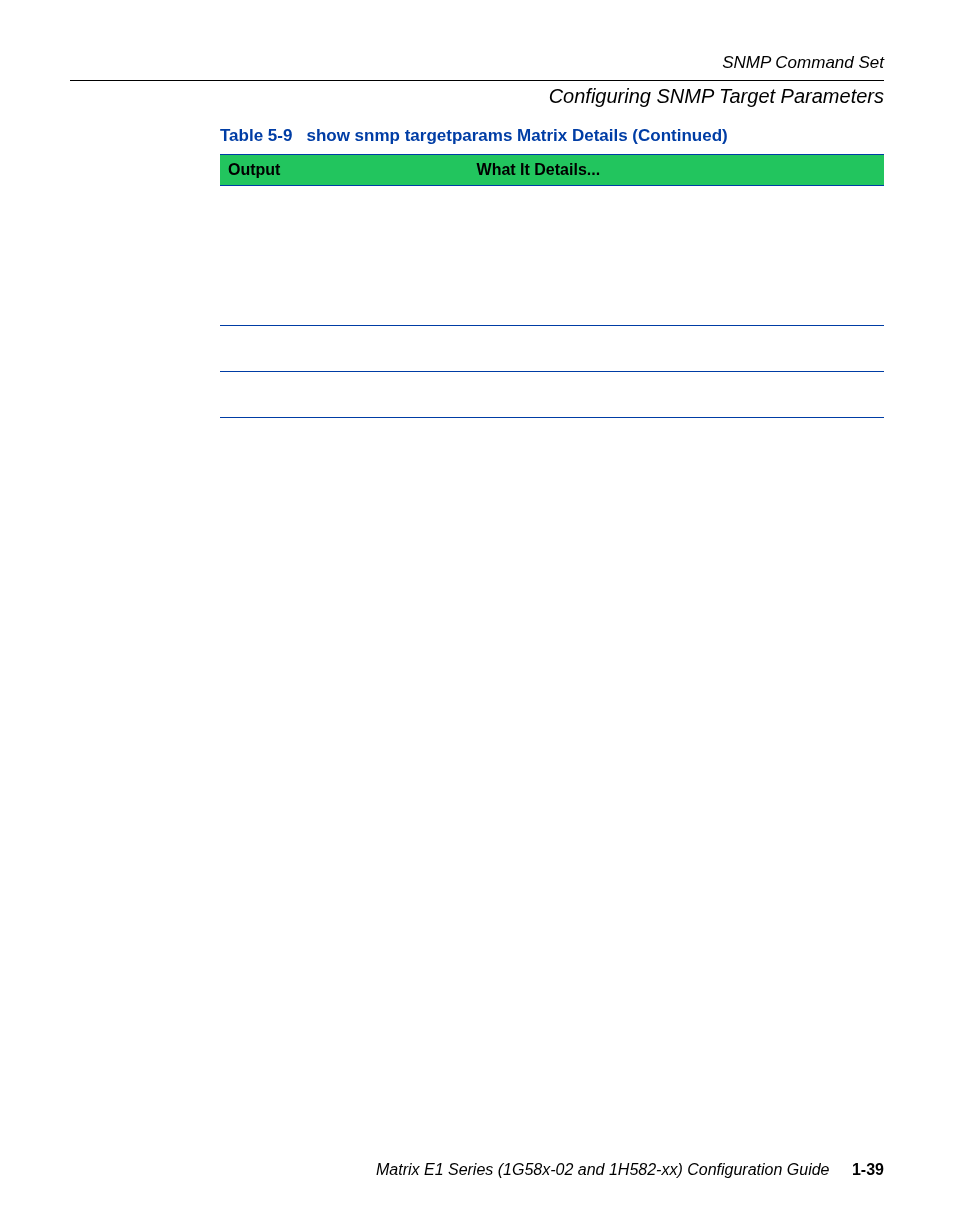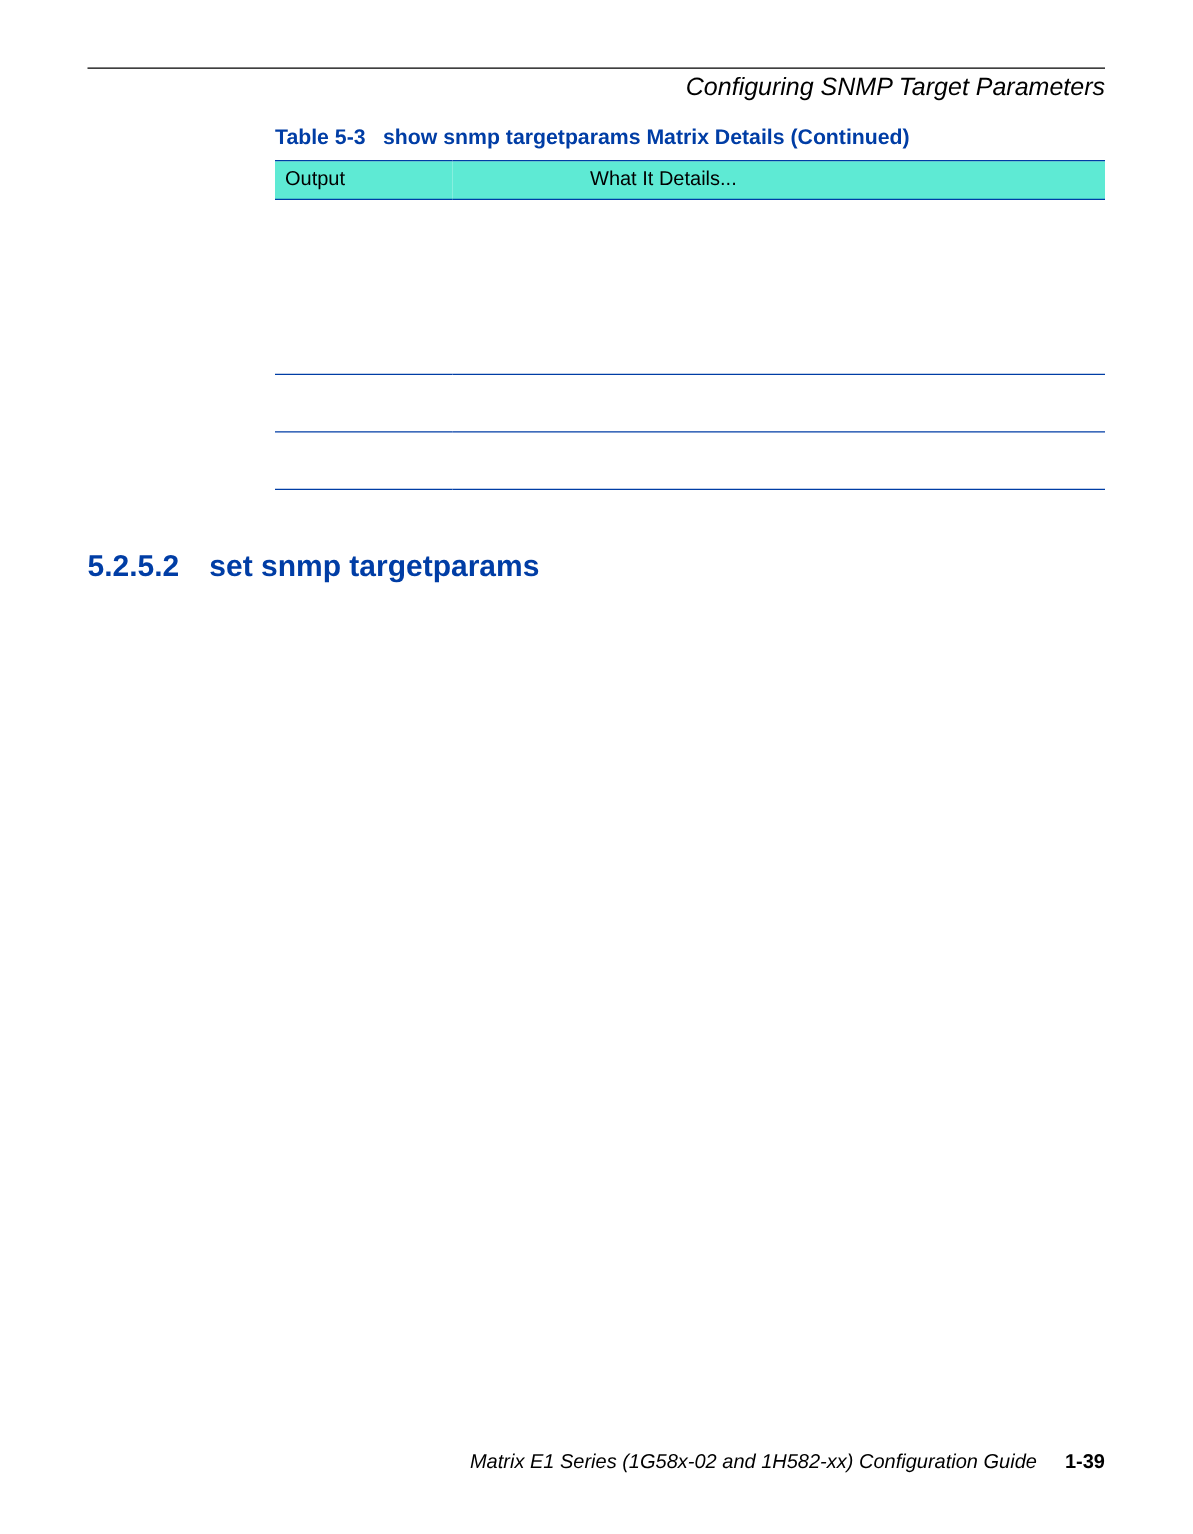--- a/index.html
+++ b/index.html
@@ -46,25 +46,25 @@
   }
   .table-caption .label {
     margin-right: 14px;
   }
   table.output-table {
     width: 100%;
     border-collapse: collapse;
     font-size: 16px;
   }
   table.output-table thead th {
-    background: #5eead4;
+    background: #22c55e;
     border-top: 1.5px solid #003da5;
     border-bottom: 1.5px solid #003da5;
     text-align: left;
-    font-weight: normal;
+    font-weight: bold;
     padding: 6px 8px;
   }
   table.output-table thead th.col2 {
     padding-left: 110px;
   }
   table.output-table tbody tr {
     border-bottom: 1px solid #003da5;
   }
   table.output-table tbody td {
     padding: 0 8px;
@@ -94,26 +94,27 @@
   .footer .pagenum {
     font-weight: bold;
     font-style: normal;
     margin-left: 18px;
   }
 </style>
 </head>
 <body>
 
 <div class="page">
+  <div class="header-block">SNMP Command Set</div>
   <hr class="hr-top">
   <div class="header-sub">Configuring SNMP Target Parameters</div>
 
   <div class="content-inset">
     <div class="table-caption">
-      <span class="label">Table 5-3</span><span>show snmp targetparams Matrix Details (Continued)</span>
+      <span class="label">Table 5-9</span><span>show snmp targetparams Matrix Details (Continued)</span>
     </div>
 
     <table class="output-table">
       <thead>
         <tr>
           <th>Output</th>
           <th class="col2">What It Details...</th>
         </tr>
       </thead>
       <tbody>
@@ -126,21 +127,18 @@
           <td></td>
         </tr>
         <tr class="row-short2">
           <td></td>
           <td></td>
         </tr>
       </tbody>
     </table>
   </div>
 
-  <div class="section-heading">
-    <span class="num">5.2.5.2</span><span>set snmp targetparams</span>
-  </div>
 </div>
 
 <div class="footer">
   <span>Matrix E1 Series (1G58x-02 and 1H582-xx) Configuration Guide</span>
   <span class="pagenum">1-39</span>
 </div>
 
 </body></html>

